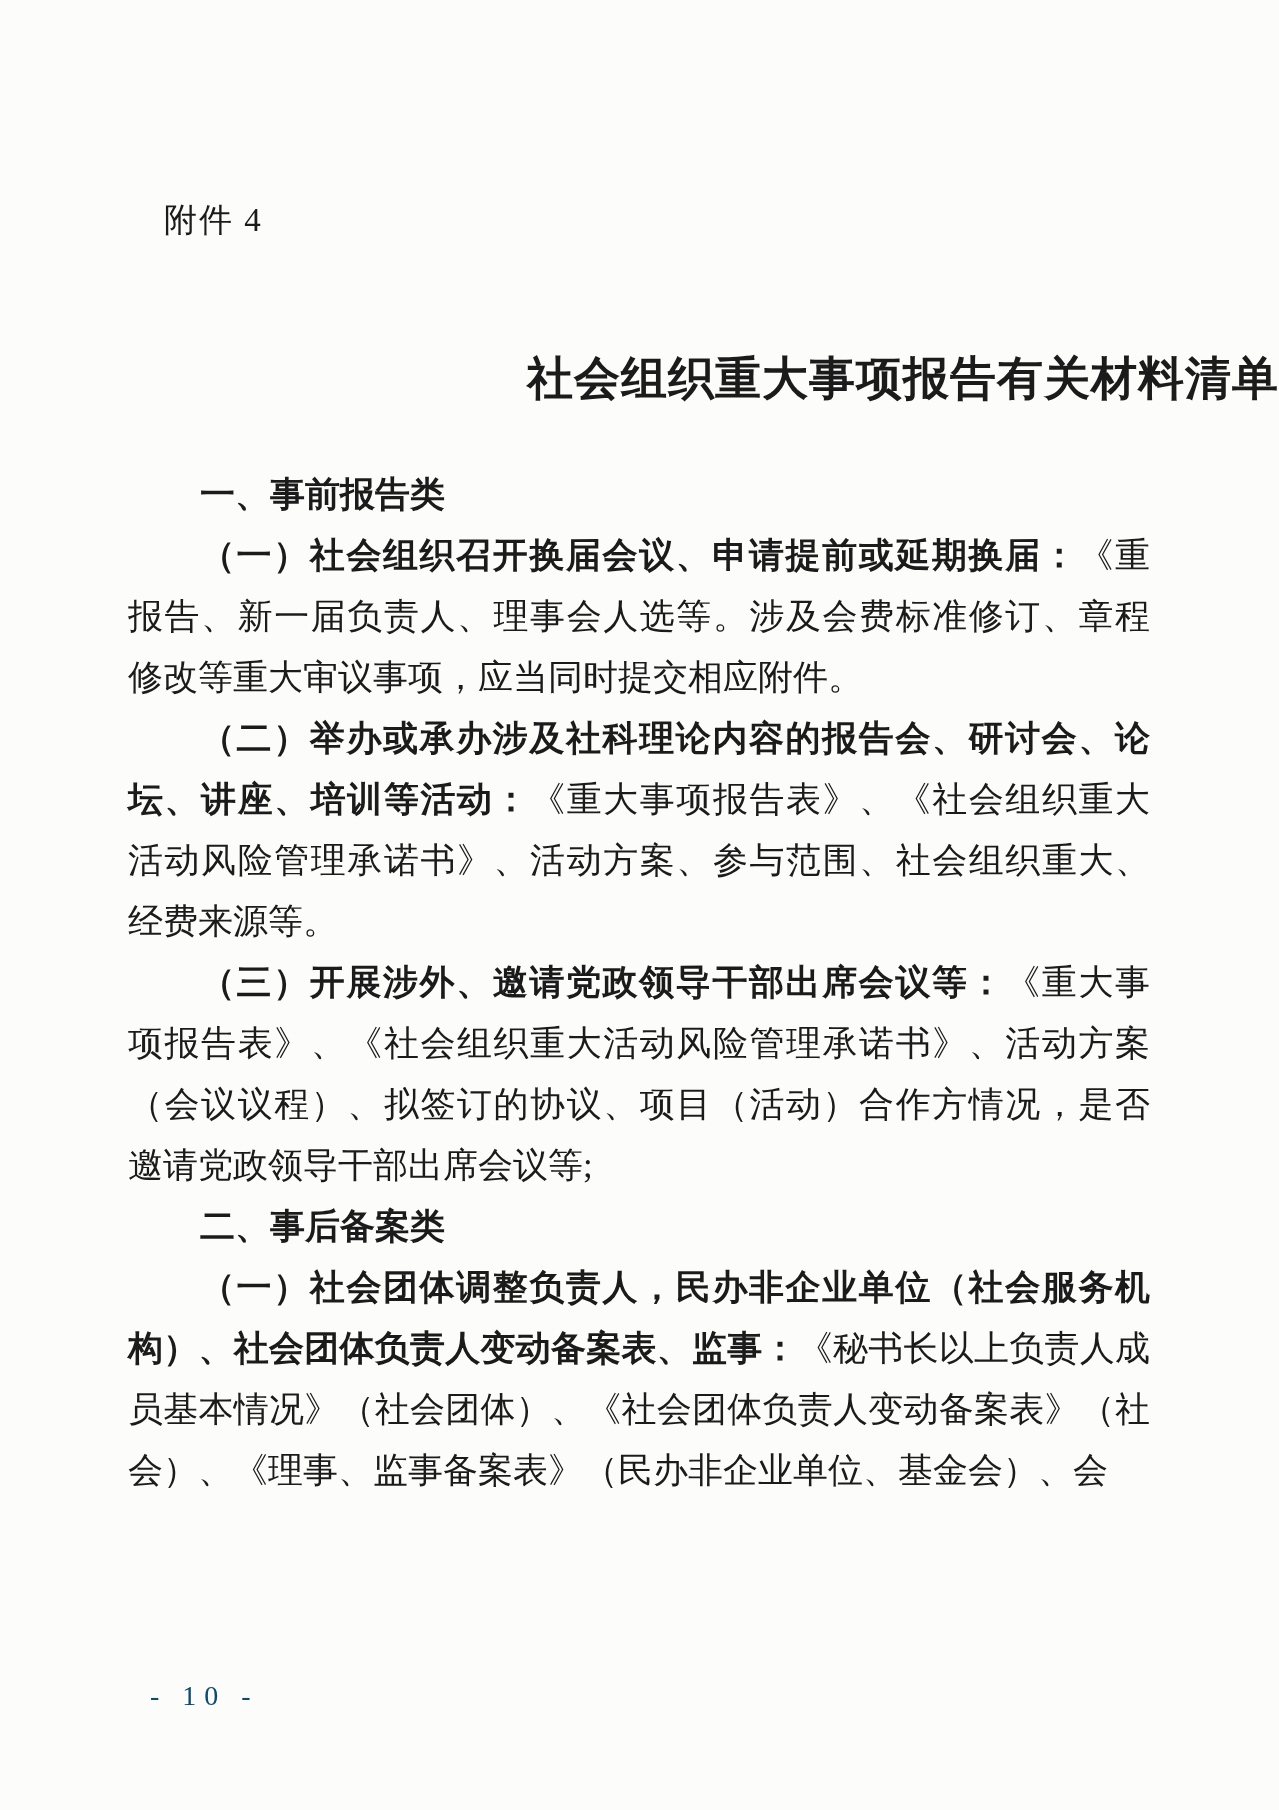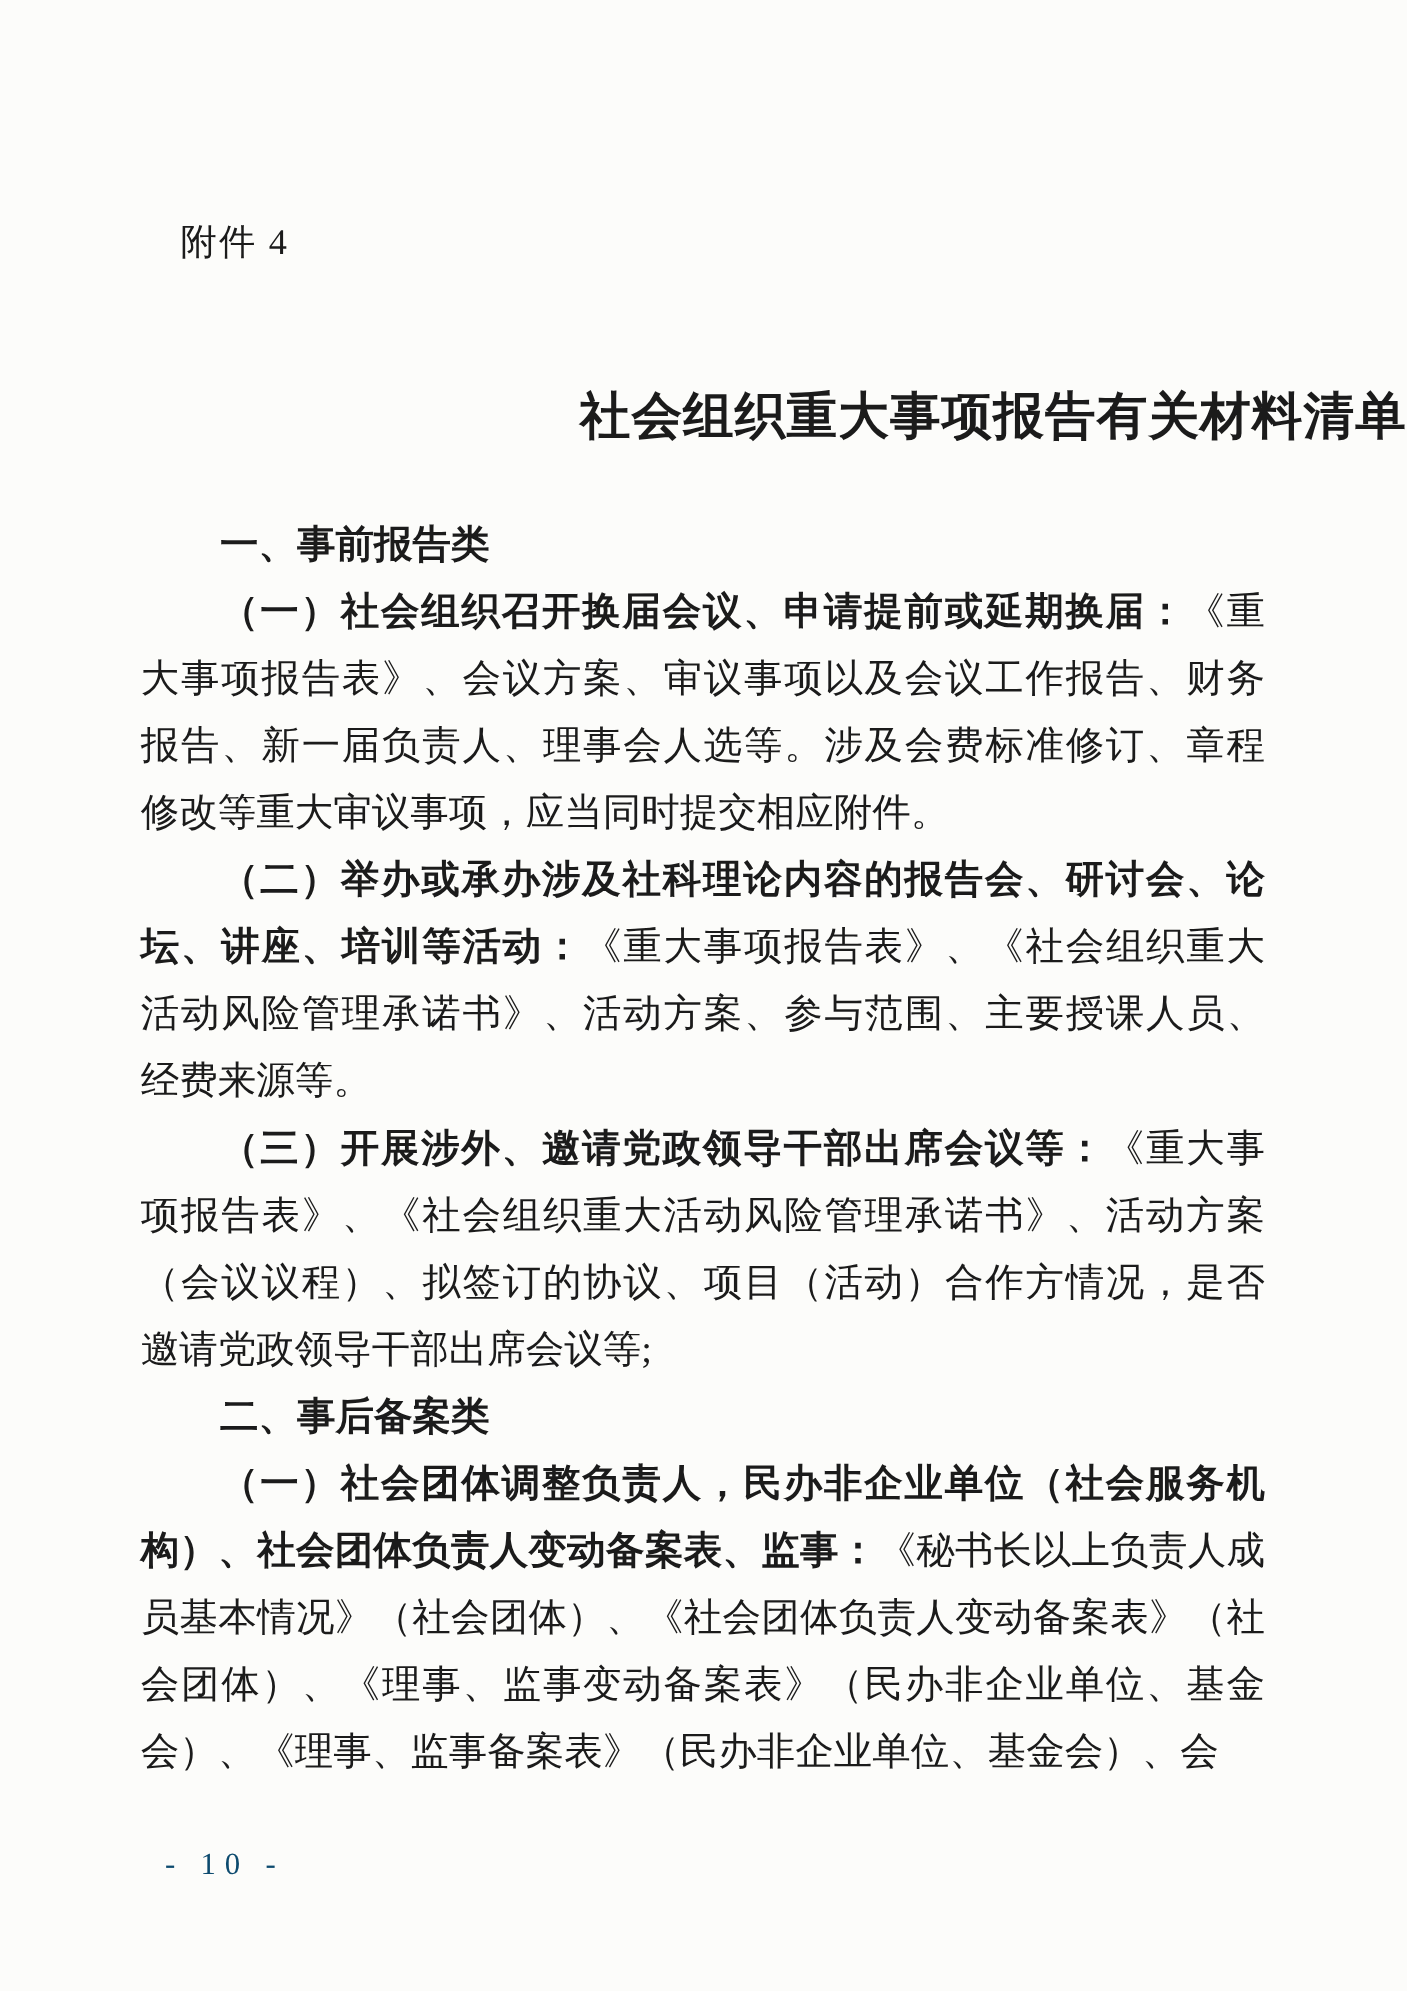--- a/index.html
+++ b/index.html
@@ -68,33 +68,31 @@
 <body>
 
 <div class="page">
   <div class="attachment-label">附件 4</div>
 
   <div class="doc-title">社会组织重大事项报告有关材料清单</div>
 
   <div class="doc-body">
       <div class="line indent"><span class="seg-bold">一、事前报告类</span></div>
       <div class="line indent fill"><span class="seg-bold">（一）社会组织召开换届会议、申请提前或延期换届：</span><span>《重</span></div>
-      <div class="line fill"><span>大事项报告表》、会议方案、审议事项以及会议工作报告、财务</span></div>
       <div class="line fill"><span>报告、新一届负责人、理事会人选等。涉及会费标准修订、章程</span></div>
       <div class="line"><span>修改等重大审议事项，应当同时提交相应附件。</span></div>
       <div class="line indent fill"><span class="seg-bold">（二）举办或承办涉及社科理论内容的报告会、研讨会、论</span></div>
       <div class="line fill"><span class="seg-bold">坛、讲座、培训等活动：</span><span>《重大事项报告表》、《社会组织重大</span></div>
-      <div class="line fill"><span>活动风险管理承诺书》、活动方案、参与范围、主要授课人员、</span></div>
+      <div class="line fill"><span>活动风险管理承诺书》、活动方案、参与范围、社会组织重大、</span></div>
       <div class="line"><span>经费来源等。</span></div>
       <div class="line indent fill"><span class="seg-bold">（三）开展涉外、邀请党政领导干部出席会议等：</span><span>《重大事</span></div>
       <div class="line fill"><span>项报告表》、《社会组织重大活动风险管理承诺书》、活动方案</span></div>
       <div class="line fill"><span>（会议议程）、拟签订的协议、项目（活动）合作方情况，是否</span></div>
       <div class="line"><span>邀请党政领导干部出席会议等;</span></div>
       <div class="line indent"><span class="seg-bold">二、事后备案类</span></div>
       <div class="line indent fill"><span class="seg-bold">（一）社会团体调整负责人，民办非企业单位（社会服务机</span></div>
       <div class="line fill"><span class="seg-bold">构）、社会团体负责人变动备案表、监事：</span><span>《秘书长以上负责人成</span></div>
       <div class="line fill"><span>员基本情况》（社会团体）、《社会团体负责人变动备案表》（社</span></div>
-      <div class="line fill"><span>会团体）、《理事、监事变动备案表》（民办非企业单位、基金</span></div>
       <div class="line"><span>会）、《理事、监事备案表》（民办非企业单位、基金会）、会</span></div>
     </div>
 
   <div class="page-number">- 10 -</div>
 </div>
 
 </body></html>

